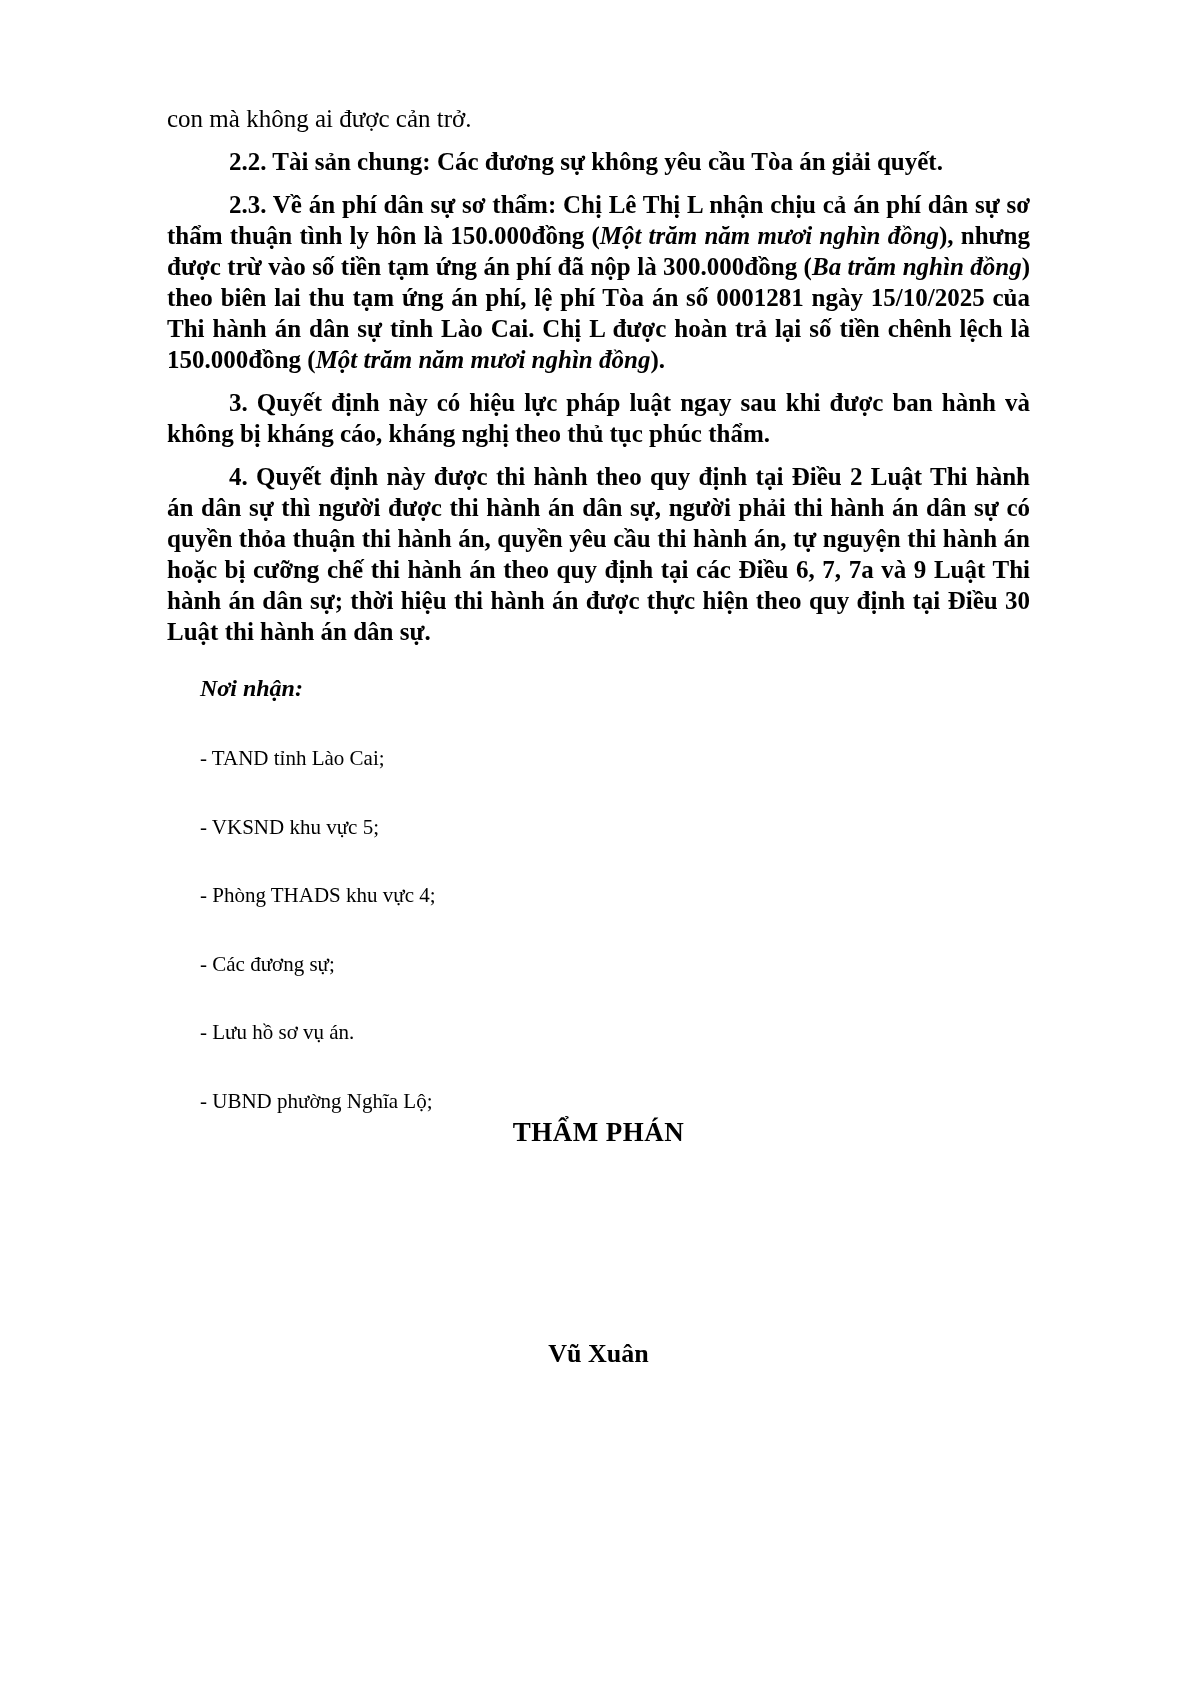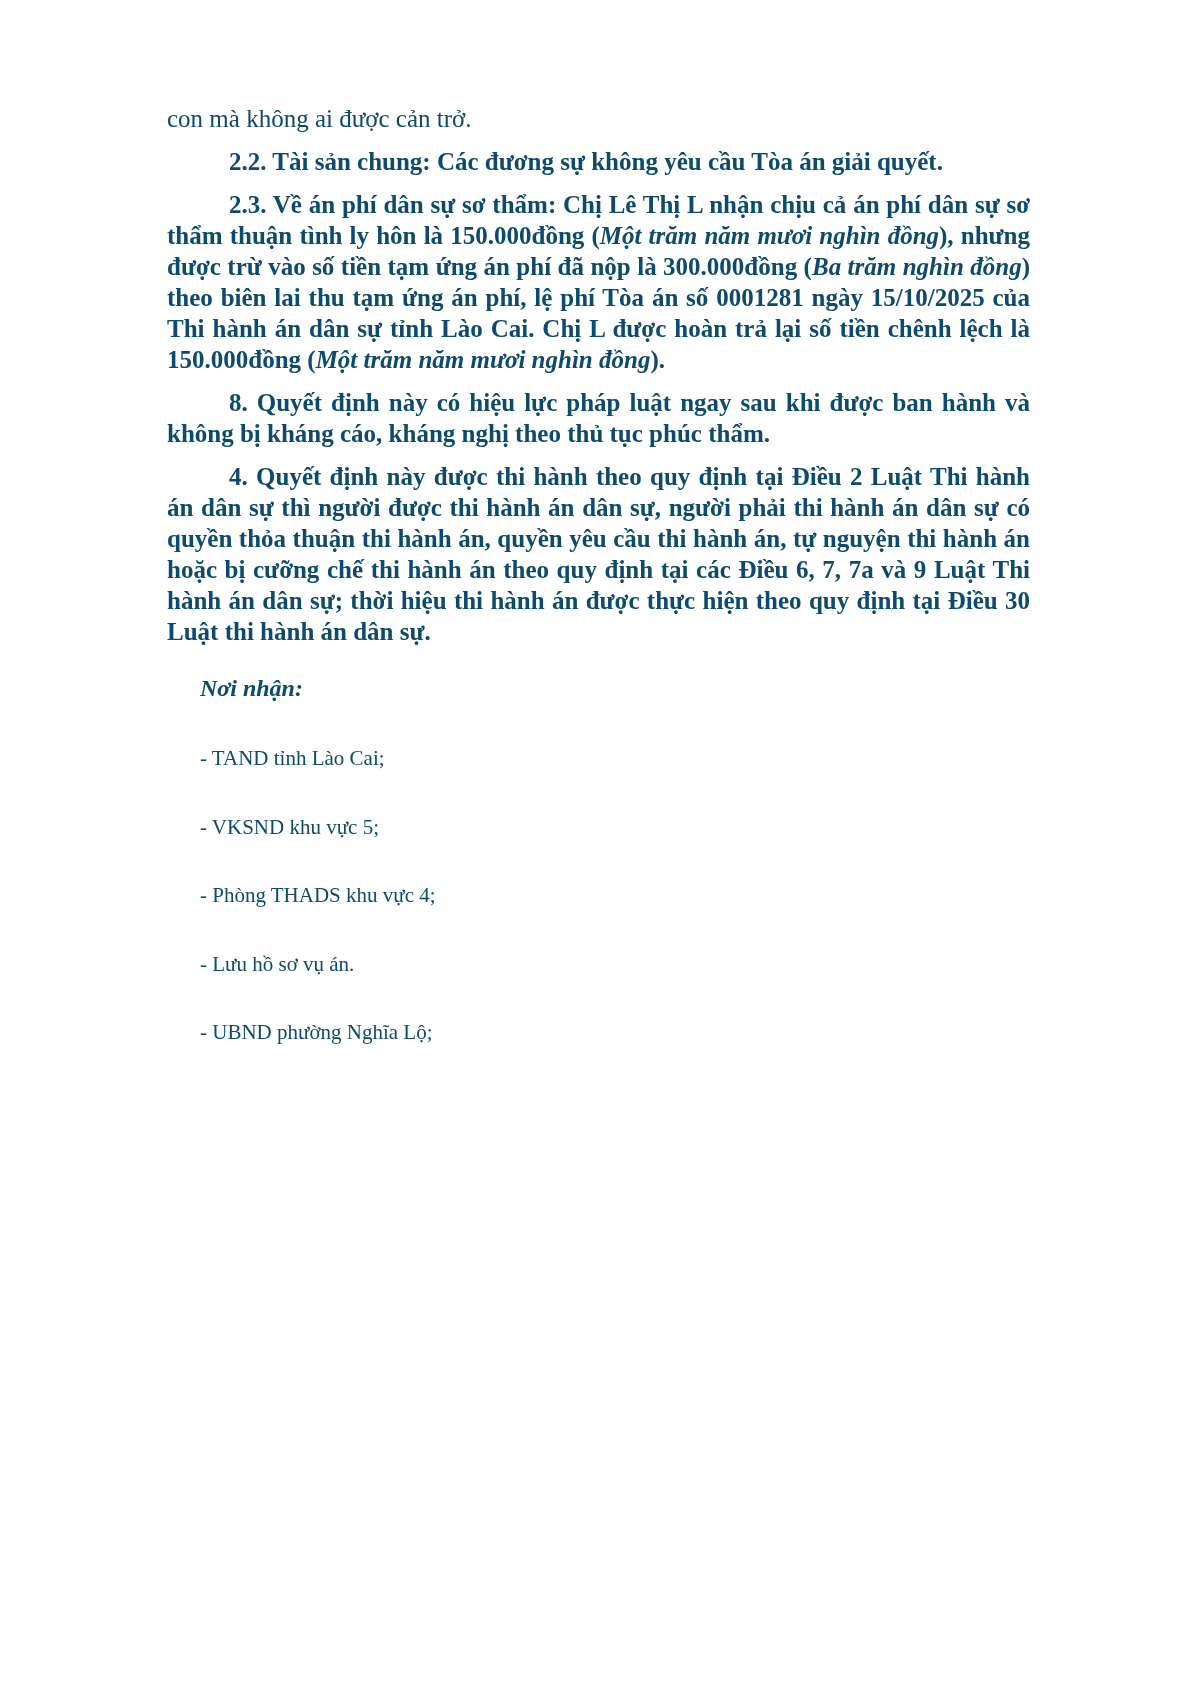--- a/index.html
+++ b/index.html
@@ -5,21 +5,21 @@
   html, body {
     margin: 0;
     padding: 0;
     background: #ffffff;
   }
   .doc-page {
     position: relative;
     width: 1190px;
     height: 1684px;
     background: #ffffff;
-    color: #0c4a6e;
+    color: #000000;
     font-family: "Liberation Serif", "DejaVu Serif", serif;
     overflow: hidden;
     box-sizing: border-box;
   }
   .doc-content {
     position: absolute;
     top: 103px;
     left: 167px;
     width: 863px;
   }
@@ -79,29 +79,34 @@
 
 <div class="doc-page">
   <div class="doc-content">
 
     <p class="para">con mà không ai được cản trở.</p>
 
     <p class="para indent">2.2. Tài sản chung: Các đương sự không yêu cầu Tòa án giải quyết.</p>
 
     <p class="para indent"><span>2.3. Về án phí dân sự sơ thẩm: Chị Lê Thị L nhận chịu cả án phí dân sự sơ thẩm thuận tình ly hôn là 150.000đồng (</span><span class="italic">Một trăm năm mươi nghìn đồng</span><span>), nhưng được trừ vào số tiền tạm ứng án phí đã nộp là 300.000đồng (</span><span class="italic">Ba trăm nghìn đồng</span><span>) theo biên lai thu tạm ứng án phí, lệ phí Tòa án số 0001281 ngày 15/10/2025 của Thi hành án dân sự tỉnh Lào Cai. Chị L được hoàn trả lại số tiền chênh lệch là 150.000đồng (</span><span class="italic">Một trăm năm mươi nghìn đồng</span><span>).</span></p>
 
-    <p class="para indent">8. Quyết định này có hiệu lực pháp luật ngay sau khi được ban hành và không bị kháng cáo, kháng nghị theo thủ tục phúc thẩm.</p>
+    <p class="para indent">3. Quyết định này có hiệu lực pháp luật ngay sau khi được ban hành và không bị kháng cáo, kháng nghị theo thủ tục phúc thẩm.</p>
 
     <p class="para indent">4. Quyết định này được thi hành theo quy định tại Điều 2 Luật Thi hành án dân sự thì người được thi hành án dân sự, người phải thi hành án dân sự có quyền thỏa thuận thi hành án, quyền yêu cầu thi hành án, tự nguyện thi hành án hoặc bị cưỡng chế thi hành án theo quy định tại các Điều 6, 7, 7a và 9 Luật Thi hành án dân sự; thời hiệu thi hành án được thực hiện theo quy định tại Điều 30 Luật thi hành án dân sự.</p>
 
     <div class="doc-footer">
       <div class="footer-left">
         <div class="recipients-label">Nơi nhận:</div>
         <div class="recipient-item">- TAND tỉnh Lào Cai;</div>
         <div class="recipient-item">- VKSND khu vực 5;</div>
         <div class="recipient-item">- Phòng THADS khu vực 4;</div>
+        <div class="recipient-item">- Các đương sự;</div>
         <div class="recipient-item">- Lưu hồ sơ vụ án.</div>
         <div class="recipient-item">- UBND phường Nghĩa Lộ;</div>
+      </div>
+      <div class="footer-right">
+        <div class="sig-title">THẨM PHÁN</div>
+        <div class="sig-name">Vũ Xuân</div>
       </div>
     </div>
 
   </div>
 </div>
 
 </body></html>

